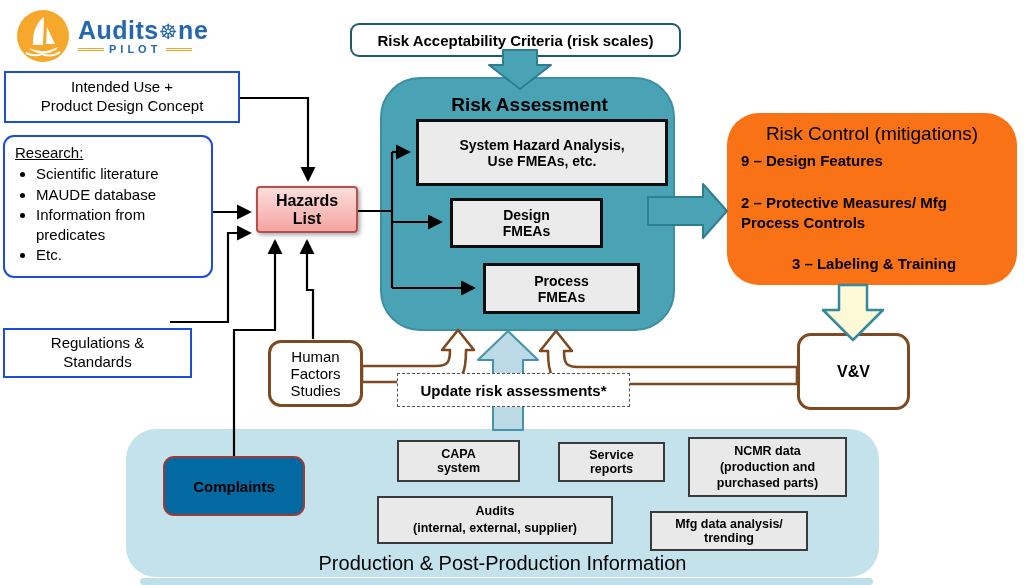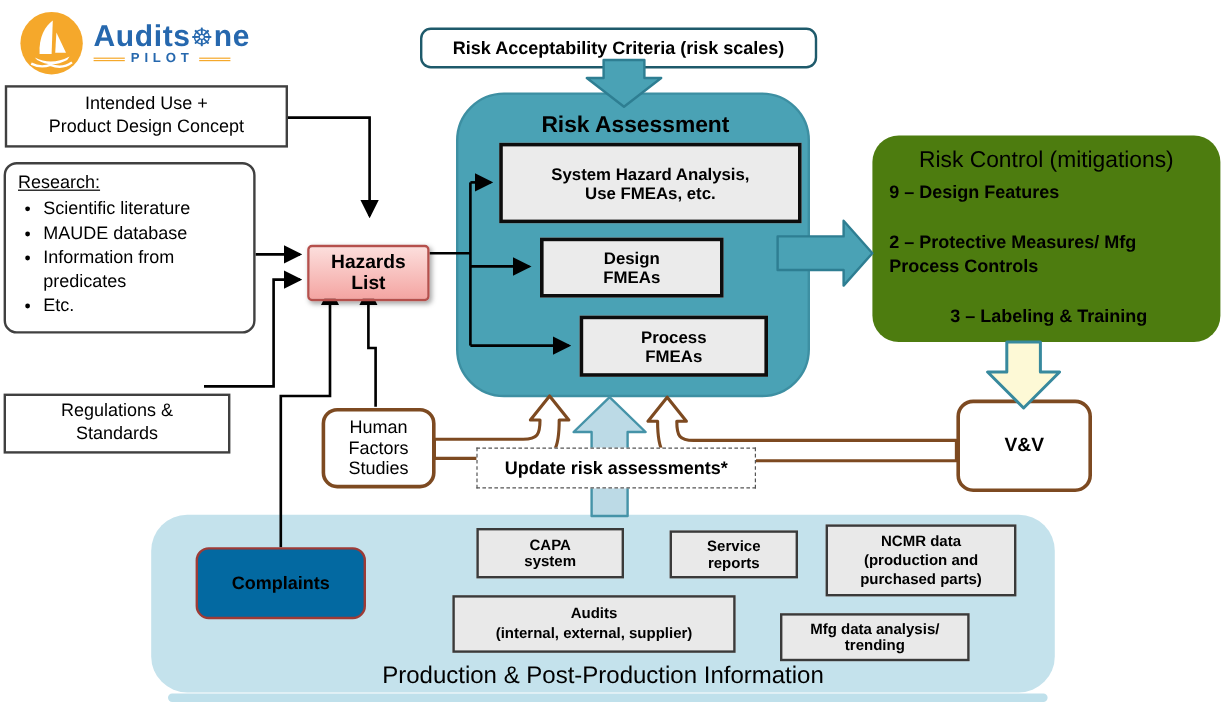--- a/index.html
+++ b/index.html
@@ -2,30 +2,30 @@
 <html><head>
 <meta charset="utf-8">
 <style>
   html,body{margin:0;padding:0;background:#fff;}
   #canvas{position:relative;width:1024px;height:585px;background:#fff;overflow:hidden;
           font-family:"Liberation Sans",sans-serif;color:#000;}
   .abs{position:absolute;box-sizing:border-box;}
   .ctr{display:flex;align-items:center;justify-content:center;text-align:center;}
   .pre{white-space:pre-line;}
   
-  .wbox{background:#fff;border:2px solid #404040;}
+  .wbox{background:#fff;border:2px solid #1d4ed8;}
   
   .gbox{background:#e9e9e9;border:2px solid #3a3a3a;font-weight:bold;}
   .blk{border:3px solid #0d0d0d;background:#ebebeb;font-weight:bold;}
   .r15{font-size:15px;line-height:1.25;}
   
   #criteria{border:2.5px solid #1e5a6b;border-radius:9px;background:#fff;font-weight:bold;font-size:15px;}
   #ra-box{background:#4aa2b5;border:2px solid #3d8fa2;border-radius:40px;}
   #ra-title{font-size:19px;font-weight:bold;color:#000;}
-  #yellow-box{background:#4d7c0f;border-radius:22px;}
+  #yellow-box{background:#f97316;border-radius:32px;}
   #yellow-title{font-size:19px;}
   .rc-item{font-size:15px;font-weight:bold;line-height:1.3;}
   #hazards{background:linear-gradient(#fcdedc,#f4a5a2);border:2px solid #b5504c;border-radius:4px;
            box-shadow:2px 2px 4px rgba(0,0,0,.35);font-weight:bold;font-size:16px;}
   #hfs{background:#fff;border:3px solid #7d4a21;border-radius:13px;font-size:15px;}
   #vv{background:#fff;border:3px solid #7d4a21;border-radius:14px;font-size:16px;font-weight:600;}
   #update{background:#fff;border:1.6px dashed #555;font-weight:bold;font-size:15px;}
   #production{background:#c4e2ec;border-radius:30px;}
   #prod-strip{background:#bfe0eb;border-radius:8px;}
   #prod-title{font-size:20px;}
@@ -121,21 +121,21 @@
 predicates</li>
       <li class="pre">Etc.</li>
     </ul>
   </div>
 
   <div class="abs ctr wbox r15 pre" style="left:3px;top:296px;width:189px;height:50px;margin-top:32px;">
     <span>Regulations &amp;
 Standards</span>
   </div>
 
-  <div id="hazards" class="abs ctr pre" style="left:256px;top:204px;width:102px;height:47px;">
+  <div id="hazards" class="abs ctr pre" style="left:256px;top:186px;width:102px;height:47px;">
     <span>Hazards
 List</span>
   </div>
 
   <div class="abs ctr blk pre" style="left:416px;top:119px;width:252px;height:67px;font-size:14px;">
     <span>System Hazard Analysis,
 Use FMEAs, etc.</span>
   </div>
   <div class="abs ctr blk pre" style="left:450px;top:198px;width:153px;height:50px;font-size:14px;">
     <span>Design

